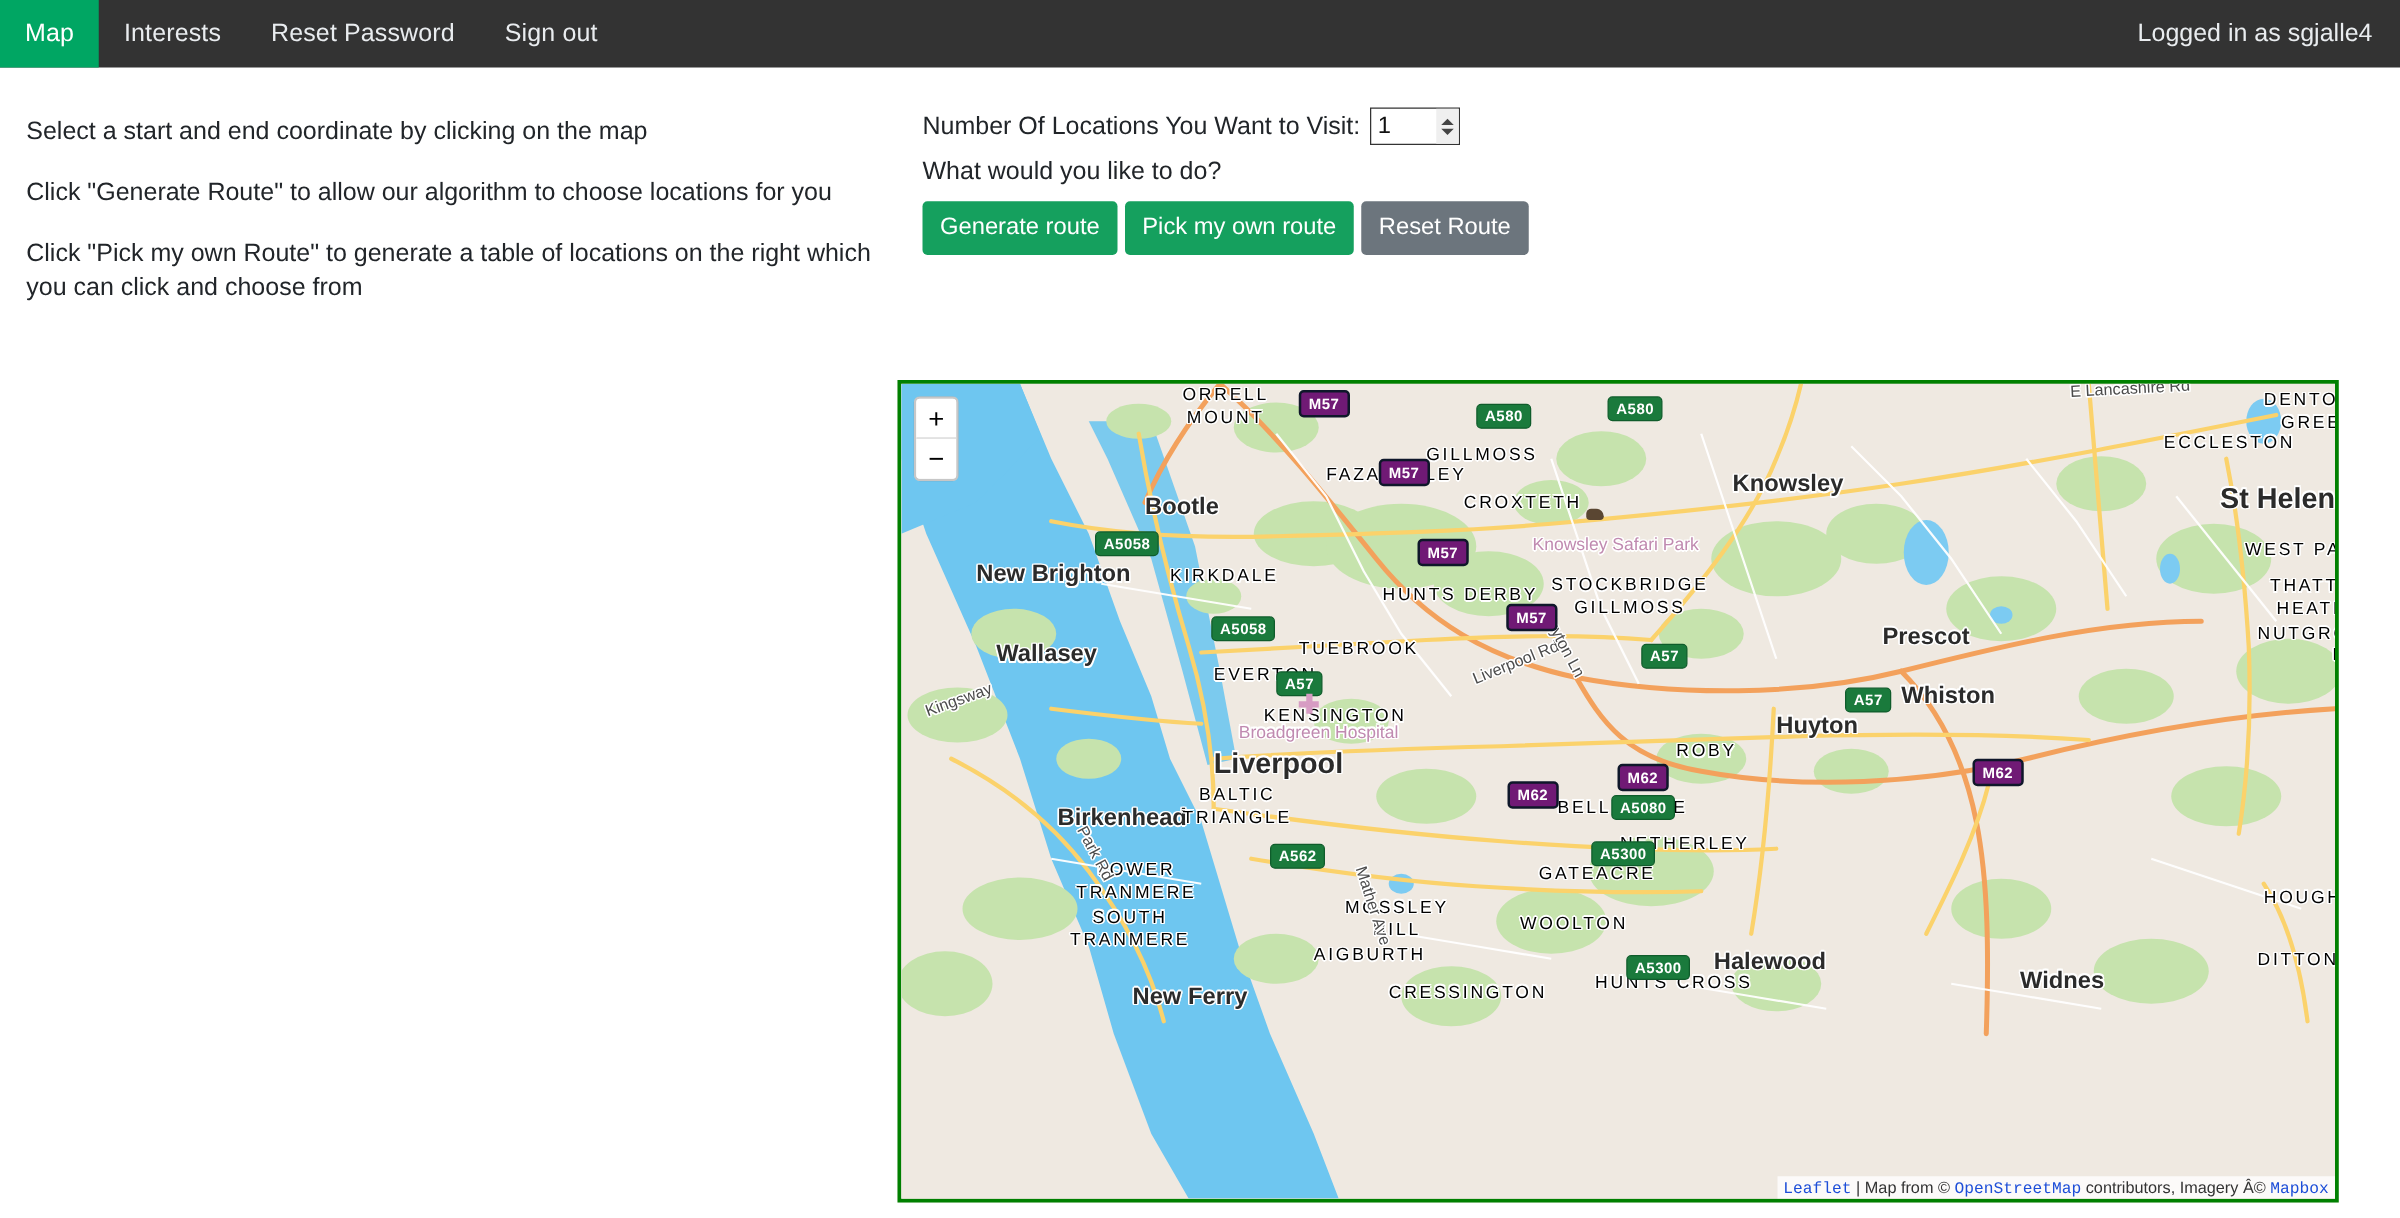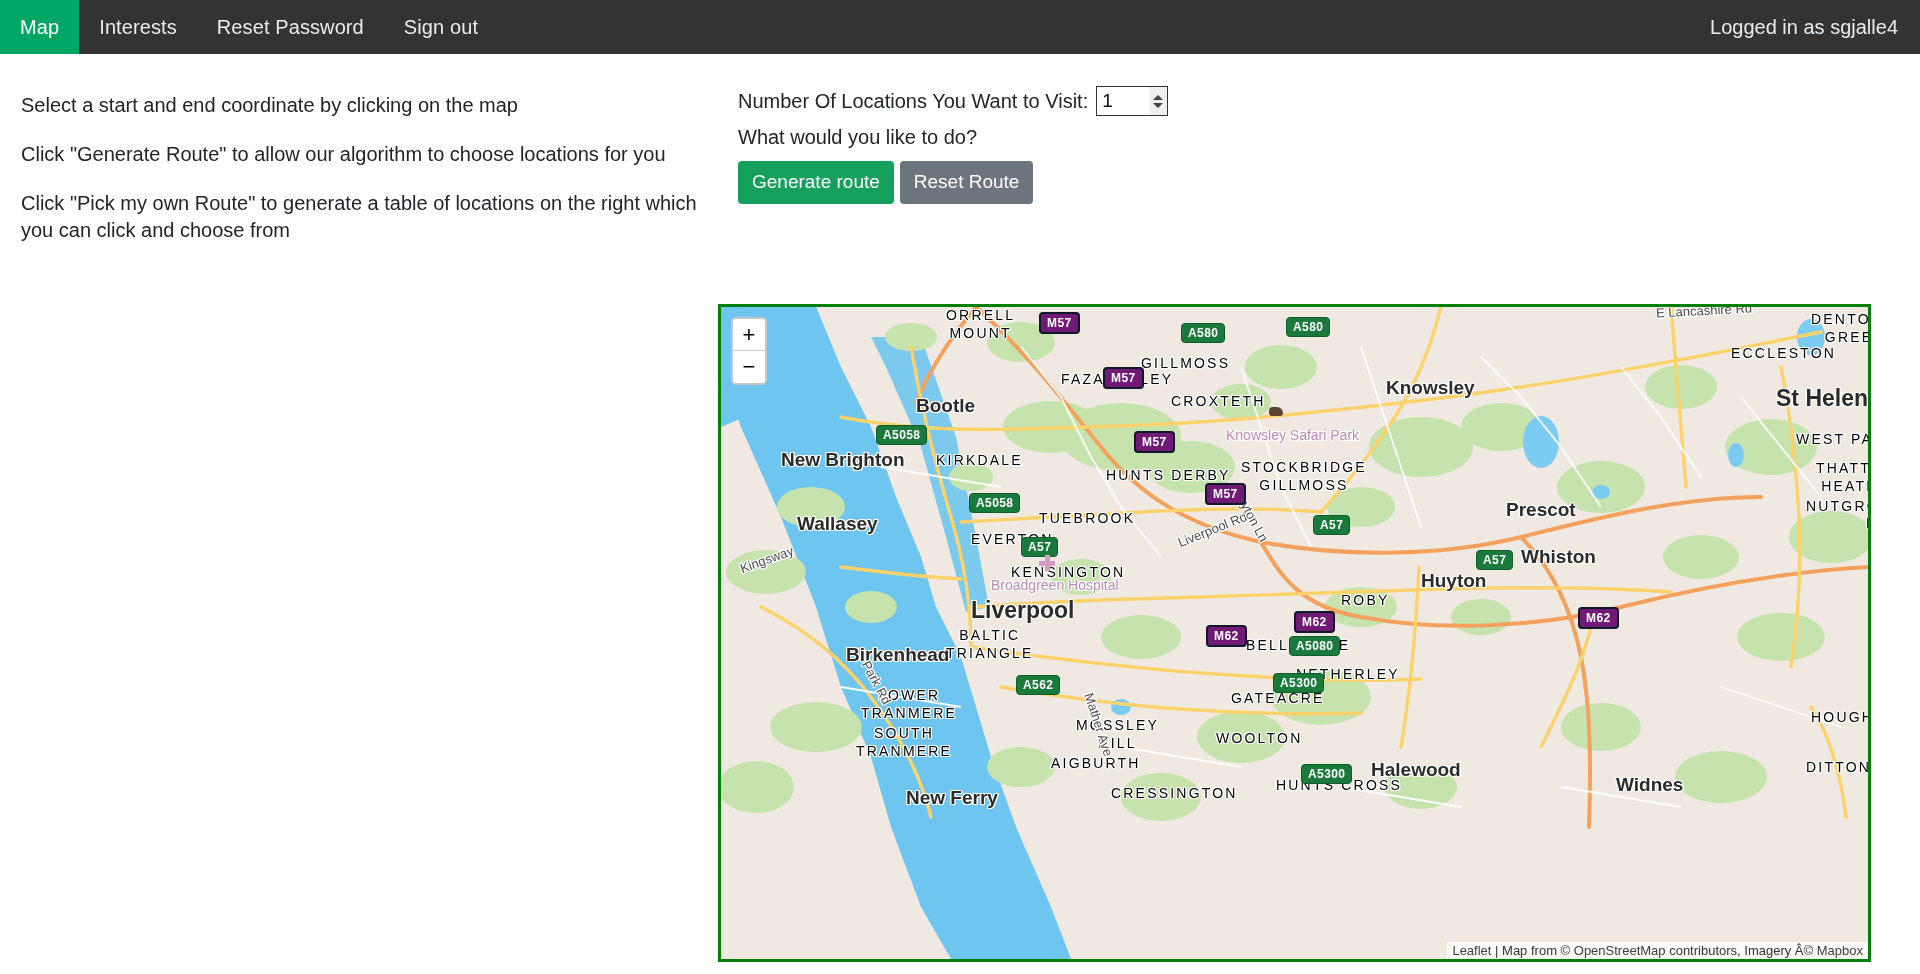--- a/index.html
+++ b/index.html
@@ -193,21 +193,21 @@
   .attrib {
     position: absolute;
     right: 0; bottom: 0;
     background: rgba(255,255,255,.78);
     font-size: 13px;
     color: #333;
     padding: 1px 5px;
     z-index: 50;
     white-space: nowrap;
   }
-  .attrib a { color: #404040; text-decoration: none; cursor: pointer; }
+  .attrib a { color: #1d4ed8; text-decoration: none; cursor: pointer; font-family: Liberation Mono, monospace; }
 </style>
 </head>
 <body>
 
 <div class="navbar">
   <div class="nav-left">
     <a class="nav-item active">Map</a>
     <a class="nav-item">Interests</a>
     <a class="nav-item">Reset Password</a>
     <a class="nav-item">Sign out</a>
@@ -230,20 +230,21 @@
         <span class="val">1</span>
         <span class="spin">
           <span class="arw up"></span>
           <span class="arw dn"></span>
         </span>
       </span>
     </div>
     <div class="question">What would you like to do?</div>
     <div class="btn-row">
       <button class="btn btn-green">Generate route</button>
+      <button class="btn btn-green">Pick my own route</button>
       <button class="btn btn-grey">Reset Route</button>
     </div>
   </div>
 
   <div class="map-frame">
     <div class="map-canvas" id="map-canvas">
 
       <svg width="1147" height="652" style="position:absolute;left:0;top:0">
 
         <path d="M0,0 L95,0 L120,60 L150,120 L175,190 L200,250 L215,300 L240,350 L255,400 L270,450 L295,520 L330,600 L350,652 L230,652 L200,600 L170,520 L150,450 L120,380 L95,300 L60,210 L20,120 L0,60 Z" fill="#6ec6f0"></path>

